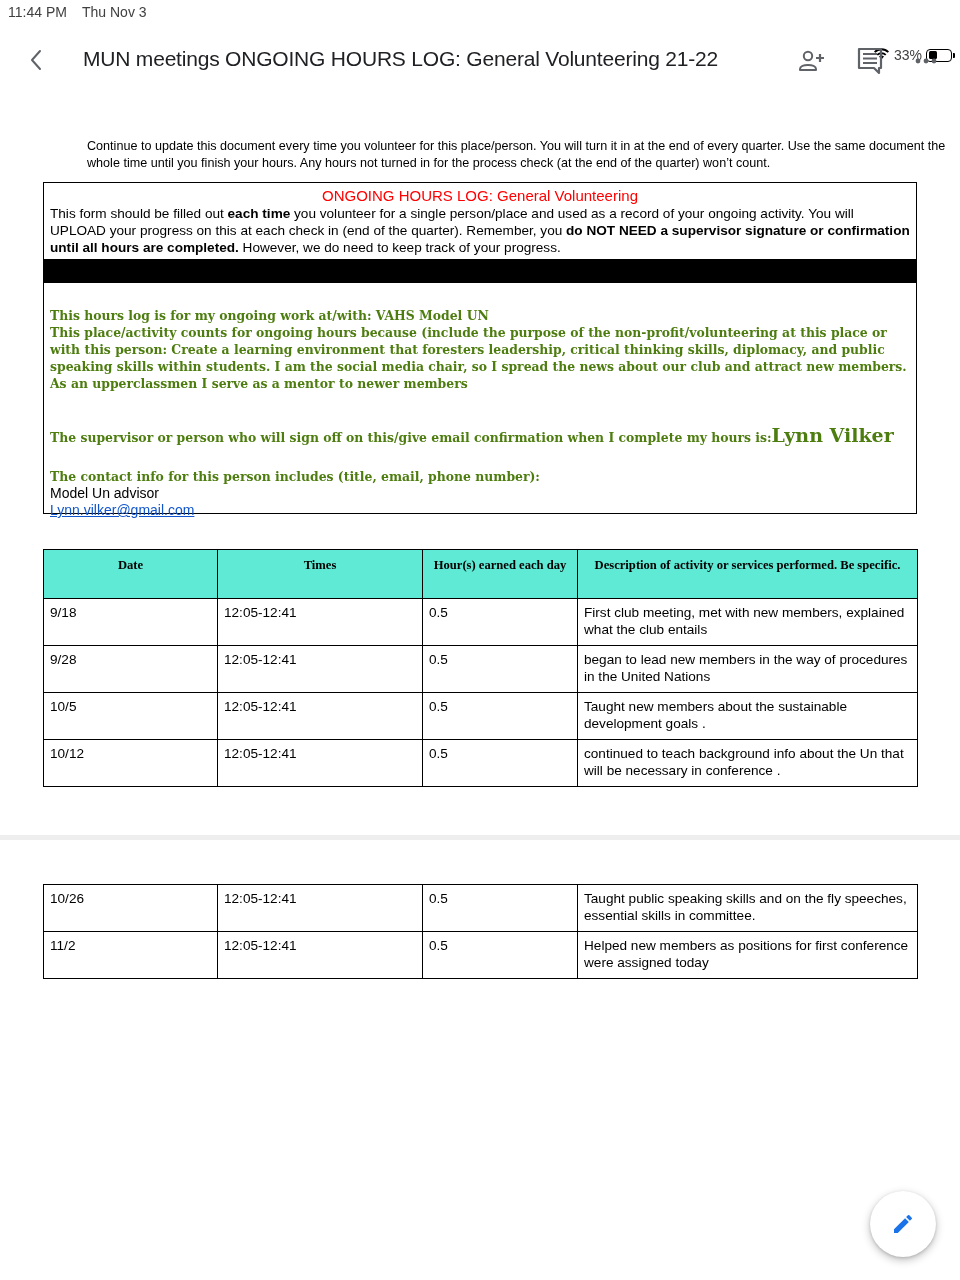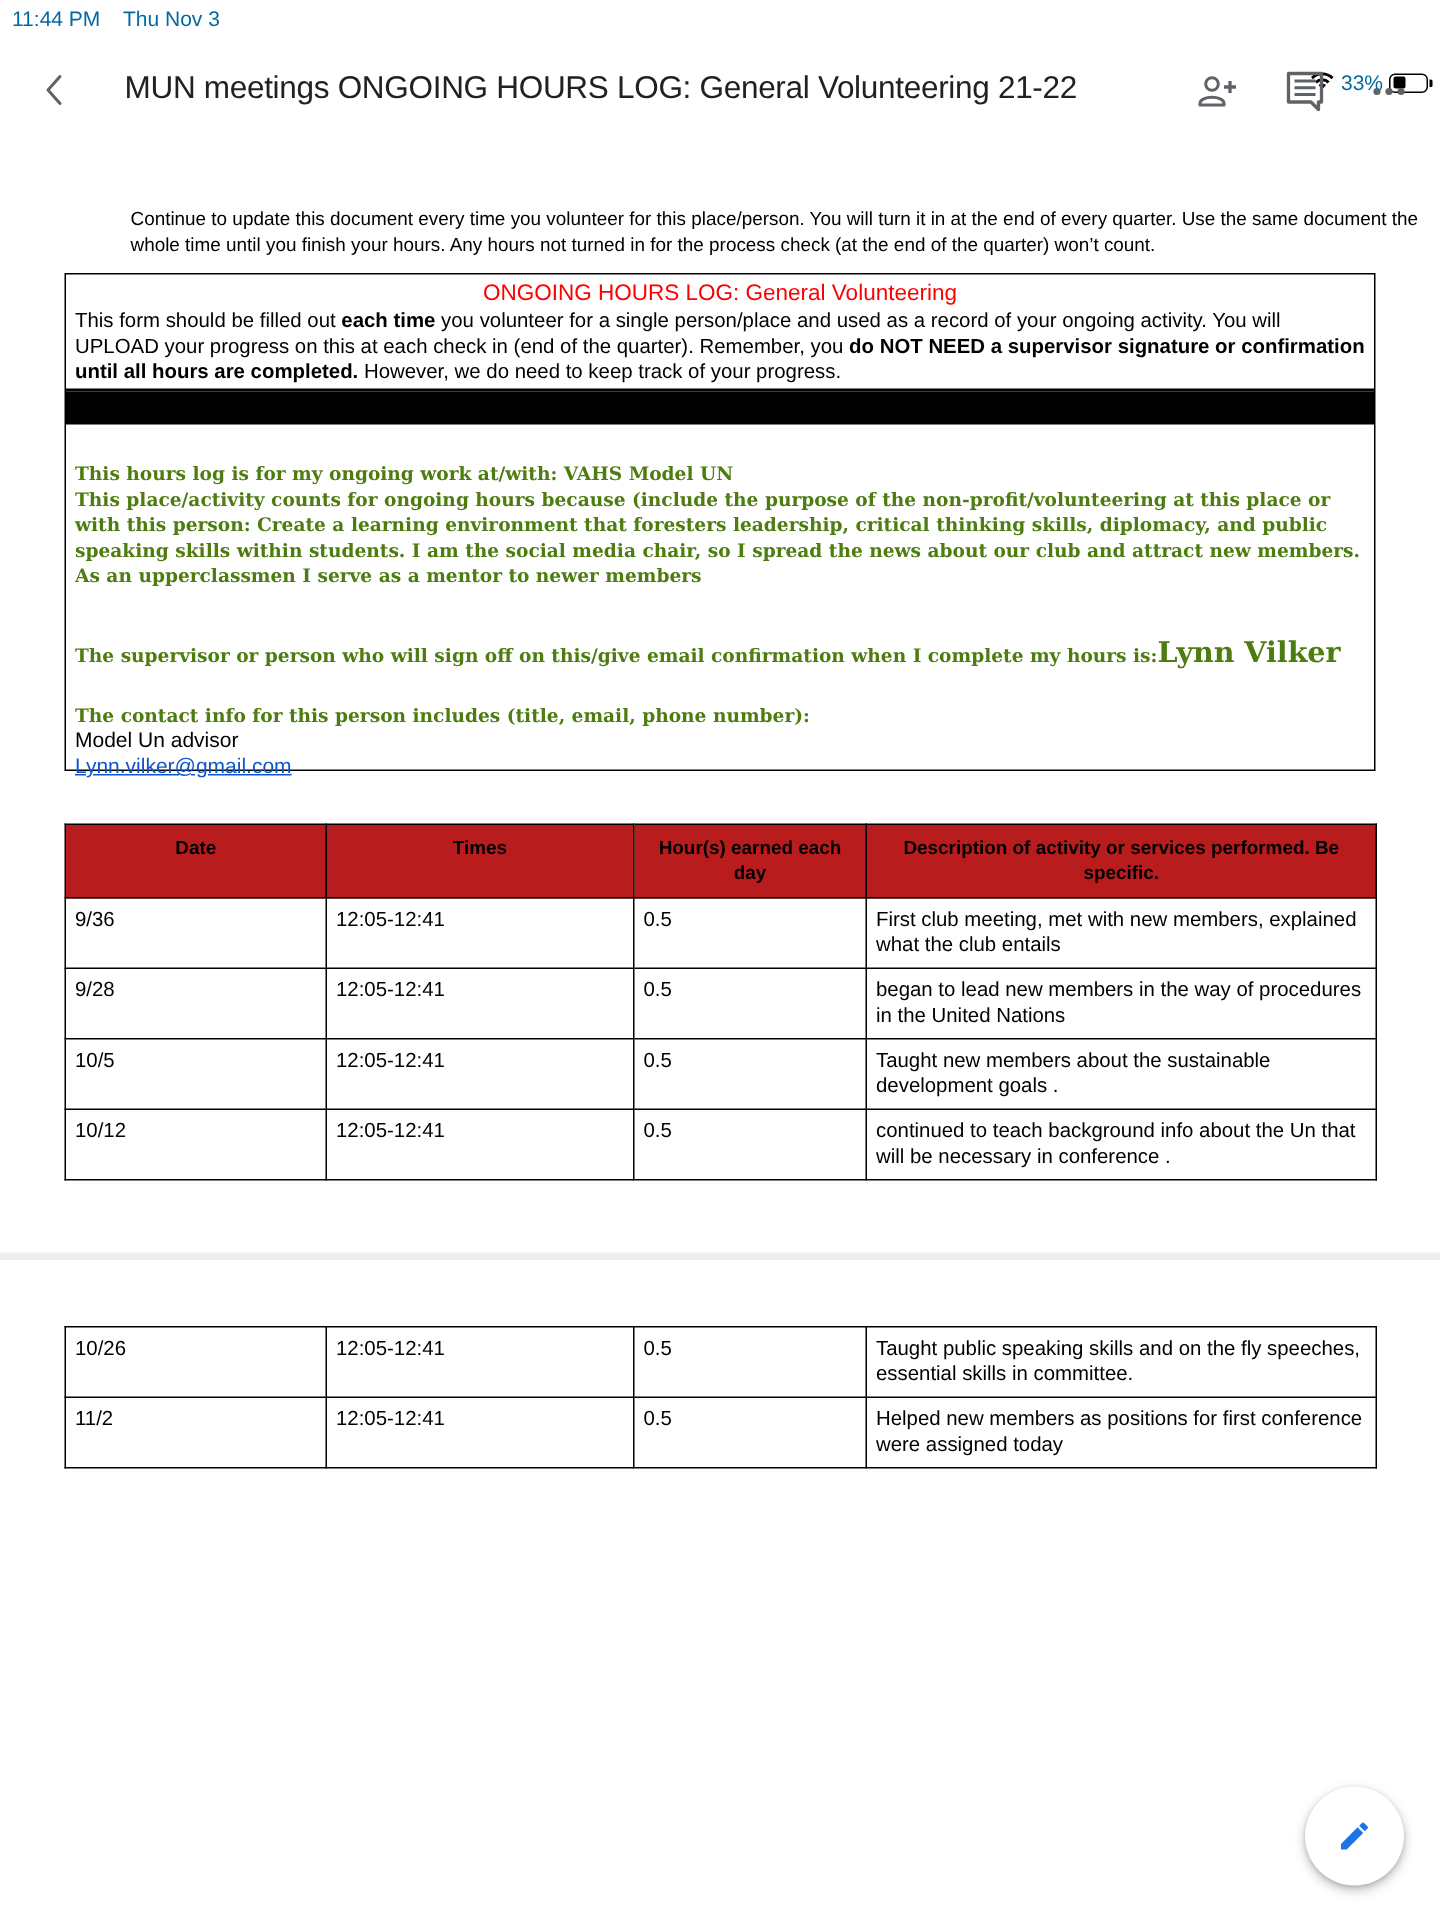--- a/index.html
+++ b/index.html
@@ -1,20 +1,20 @@
 <!DOCTYPE html>
 <html><head>
 <meta charset="utf-8">
 <style>
   * { box-sizing: border-box; margin: 0; padding: 0; }
   html, body { width: 960px; height: 1280px; background: #ffffff; overflow: hidden; }
   body { font-family: "Liberation Sans", sans-serif; color: #202124; position: relative; }
 
   
-  .status-bar { position: absolute; top: 0; left: 0; width: 960px; height: 24px; font-size: 14px; color: #0369a1; }
+  .status-bar { position: absolute; top: 0; left: 0; width: 960px; height: 24px; font-size: 14px; color: #404040; }
   .status-time { position: absolute; left: 8px; top: 4px; }
   .status-date { position: absolute; left: 82px; top: 4px; }
   .status-right { position: absolute; right: 8px; top: 3px; display: flex; align-items: center; gap: 4px; font-size: 14px; margin-top: 44px; }
   .battery { width: 26px; height: 13px; border: 1.5px solid #000; border-radius: 4px; position: relative; padding: 1.5px; }
   .battery-fill { height: 100%; background: #000; border-radius: 1.5px; }
   .battery-tip { position: absolute; right: -4px; top: 3px; width: 2px; height: 5px; background: #000; border-radius: 0 1px 1px 0; }
 
   
   .toolbar { position: absolute; top: 36px; left: 0; width: 848px; height: 48px; display: flex; align-items: center; }
   .back-btn { position: absolute; left: 22px; top: 10px; width: 28px; height: 28px; display: flex; align-items: center; justify-content: center; cursor: pointer; }
@@ -30,21 +30,21 @@
   .info-block { position: absolute; left: 6px; top: 124px; width: 860px; }
   .sup-line { position: absolute; left: 6px; top: 244px; white-space: nowrap; }
   .sup-name { font-size: 19px; }
   .contact-block { position: absolute; left: 6px; top: 285px; }
   .plain { font-family: "Liberation Sans", sans-serif; font-weight: normal; font-size: 14px; line-height: 17px; color: #000; }
   .link { color: #1155cc; text-decoration: underline; cursor: pointer; }
 
   
   table { border-collapse: collapse; table-layout: fixed; position: absolute; left: 43px; width: 874px; }
   td, th { border: 1.5px solid #000; vertical-align: top; font-size: 13.6px; line-height: 17px; color: #000; padding: 5px 6px; text-align: left; font-weight: normal; }
-  th { background: #b91c1c; text-align: center; font-family: Liberation Sans, sans-serif; font-weight: bold; font-size: 12.6px; padding: 7px 4px 6px; }
+  th { background: #5eead4; text-align: center; font-family: Liberation Serif, serif; font-weight: bold; font-size: 12.6px; padding: 7px 4px 6px; }
   .t1 { top: 549px; }
   .t2 { top: 884px; }
   .row-h { height: 47px; }
   .row-h3 { height: 64px; }
 
   .page-gap { position: absolute; left: 0; top: 835px; width: 960px; height: 5px; background: #eeeeee; }
 
   .fab { position: absolute; left: 870px; top: 1191px; width: 66px; height: 66px; border-radius: 50%; background: #fff; box-shadow: 0 3px 8px rgba(0,0,0,0.25), 0 1px 3px rgba(0,0,0,0.15); display: flex; align-items: center; justify-content: center; cursor: pointer; }
 </style>
 </head>
@@ -132,21 +132,21 @@
       <col style="width:340px">
     </colgroup>
   <tbody>
       <tr style="height:49px">
     <th>Date</th>
     <th>Times</th>
     <th>Hour(s) earned each day</th>
     <th>Description of activity or services performed. Be specific.</th>
   </tr>
   <tr class="row-h">
-    <td>9/36</td>
+    <td>9/18</td>
     <td>12:05-12:41</td>
     <td>0.5</td>
     <td>First club meeting, met with new members, explained what the club entails</td>
   </tr>
   <tr class="row-h">
     <td>9/28</td>
     <td>12:05-12:41</td>
     <td>0.5</td>
     <td>began to lead new members in the way of procedures in the United Nations</td>
   </tr>

